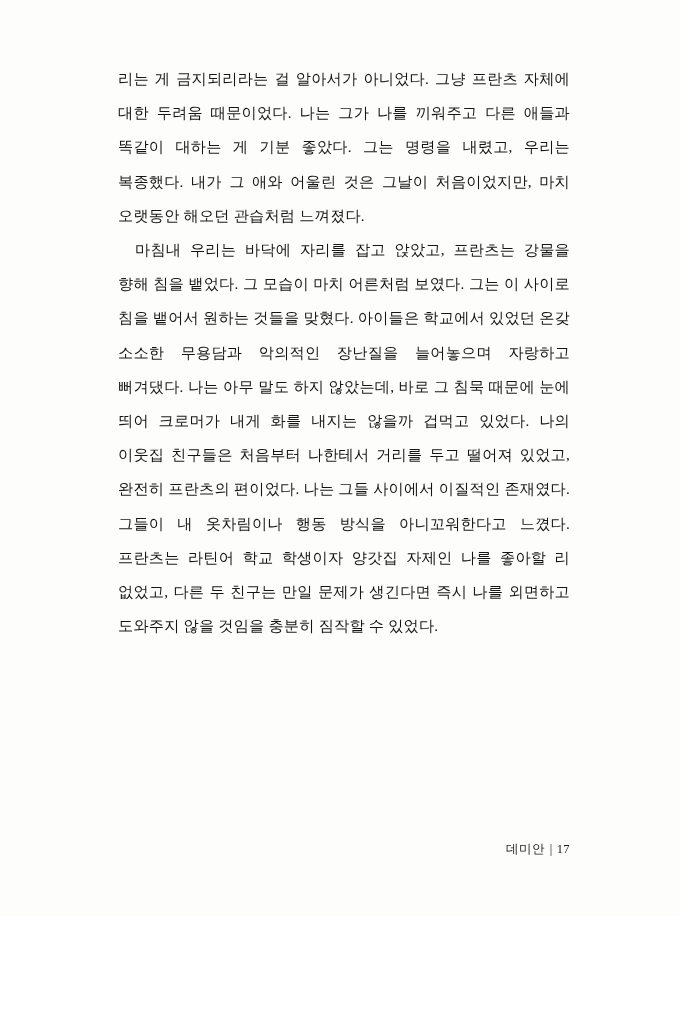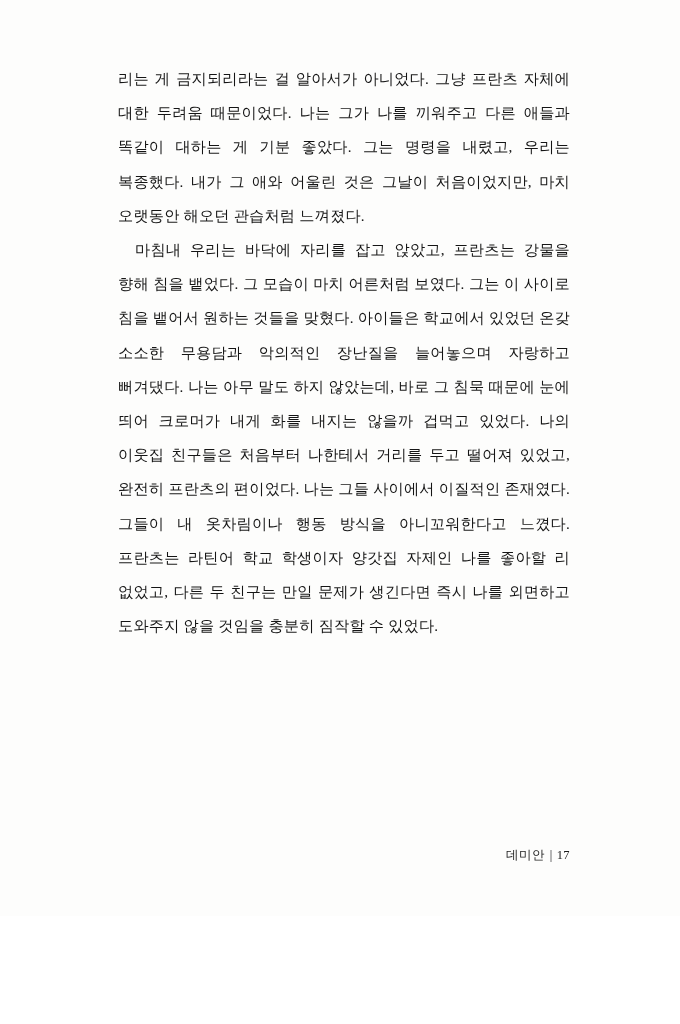--- a/index.html
+++ b/index.html
@@ -36,21 +36,21 @@
     letter-spacing: 0.2px;
     color: #151515;
     word-break: keep-all;
   }
   .para + .para {
     text-indent: 17px;
   }
   .footer {
     position: absolute;
     right: 110px;
-    bottom: 52px;
+    bottom: 58px;
     font-size: 12.5px;
     letter-spacing: 0.4px;
     color: #1a1a1a;
     white-space: nowrap;
   }
   .footer .sep {
     margin: 0 4px 0 5px;
   }
   .footer .pagenum {
     font-family: "Liberation Serif", "DejaVu Serif", serif;

